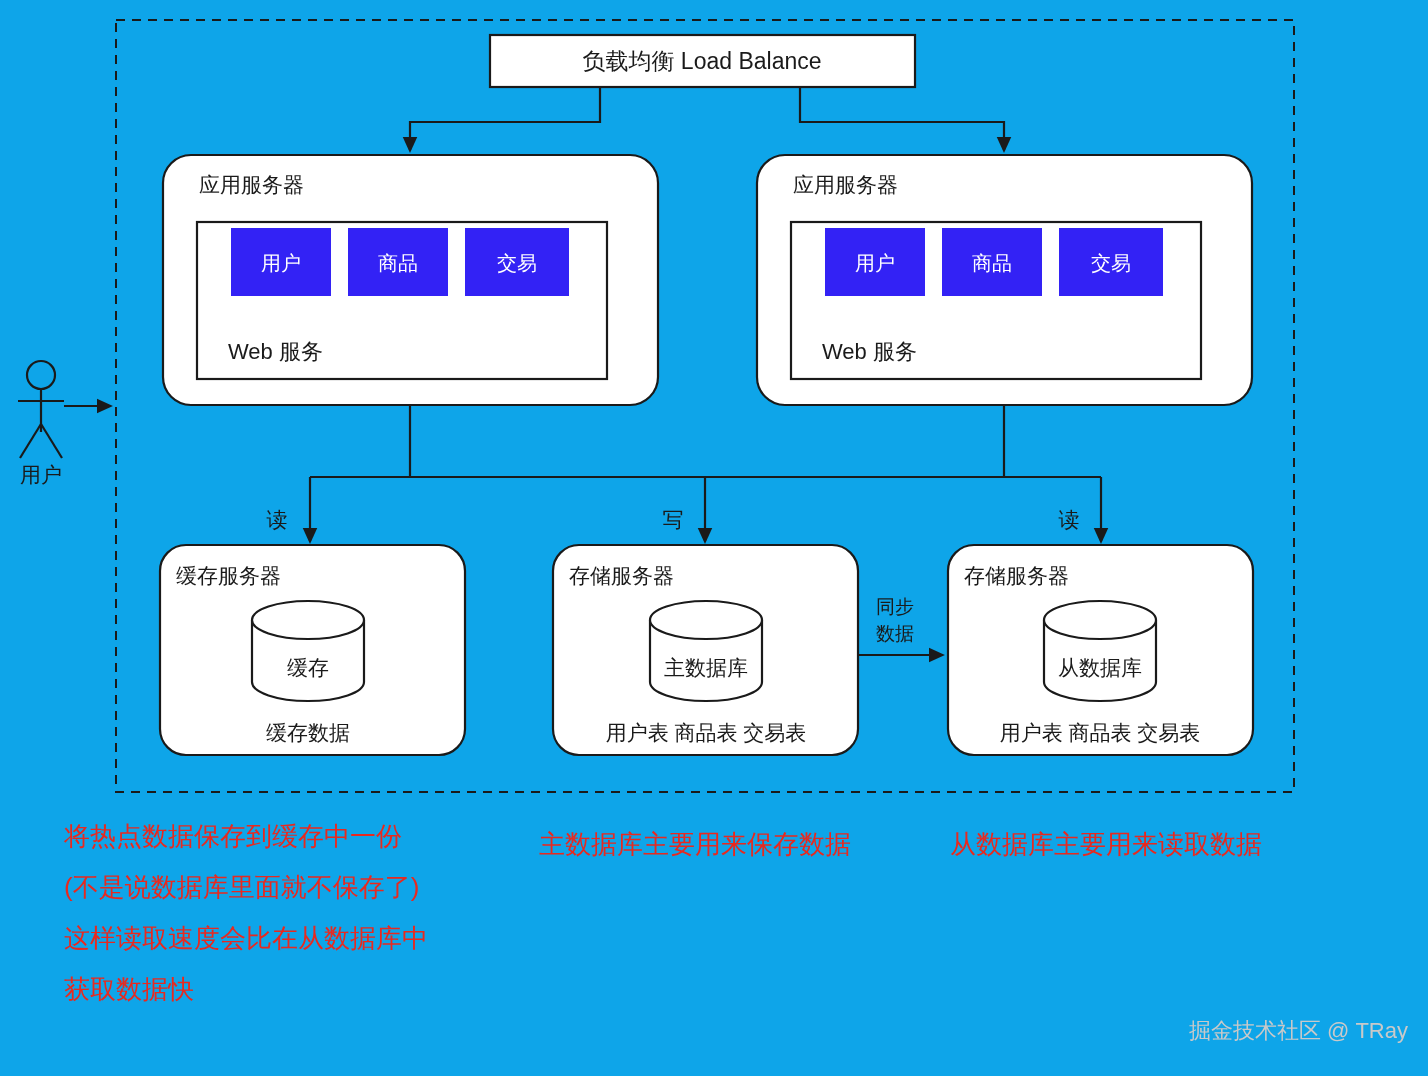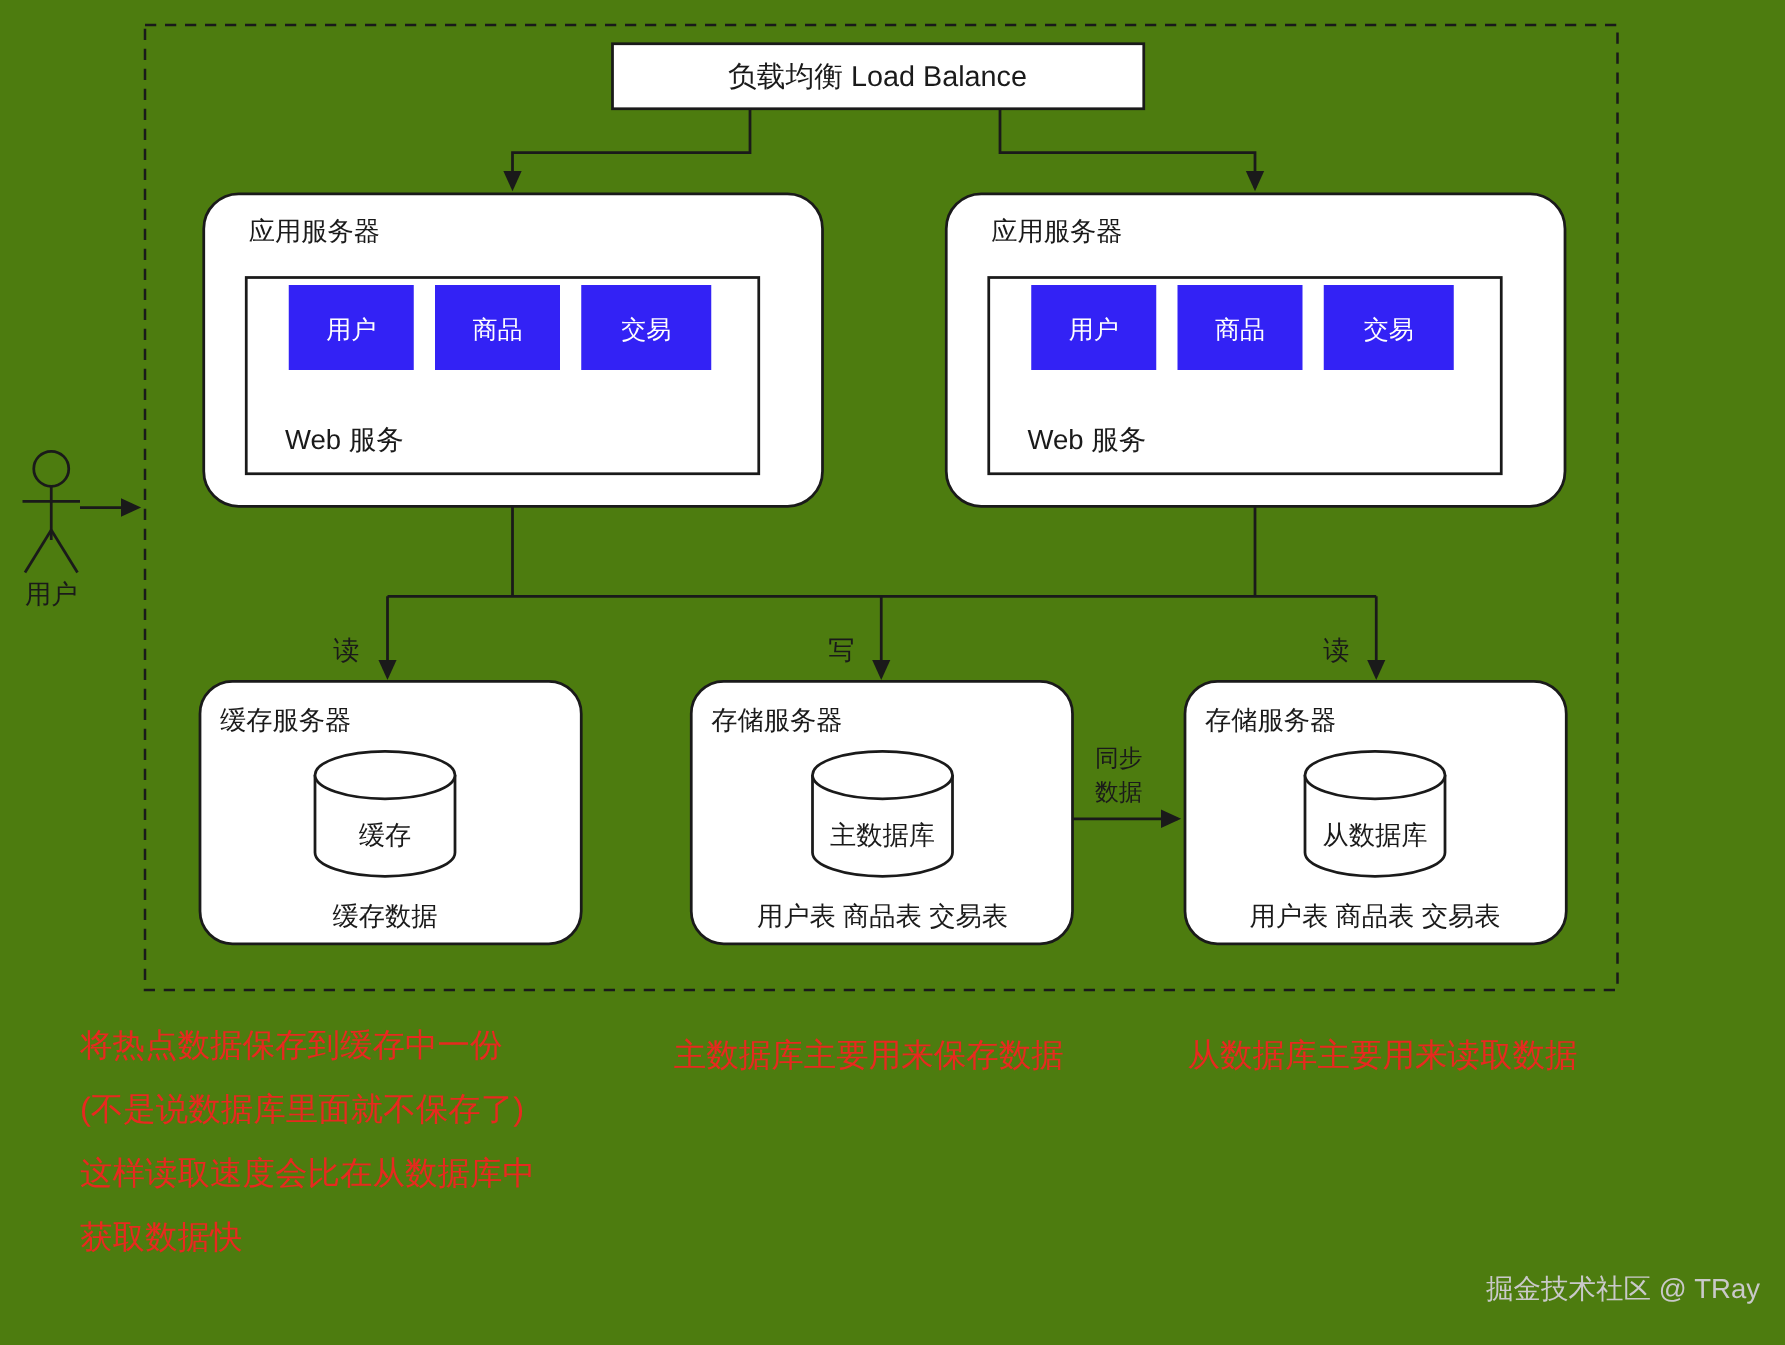--- a/index.html
+++ b/index.html
@@ -10,21 +10,21 @@
   body {
     width: 1428px;
     height: 1076px;
     font-family: "Liberation Sans", "DejaVu Sans", sans-serif;
     overflow: hidden;
   }
   #stage {
     position: relative;
     width: 1428px;
     height: 1076px;
-    background: #4d7c0f;
+    background: #0ea5e9;
   }
   svg.diagram {
     position: absolute;
     left: 0;
     top: 0;
     width: 1428px;
     height: 1076px;
   }
   .stroke {
     fill: none;

